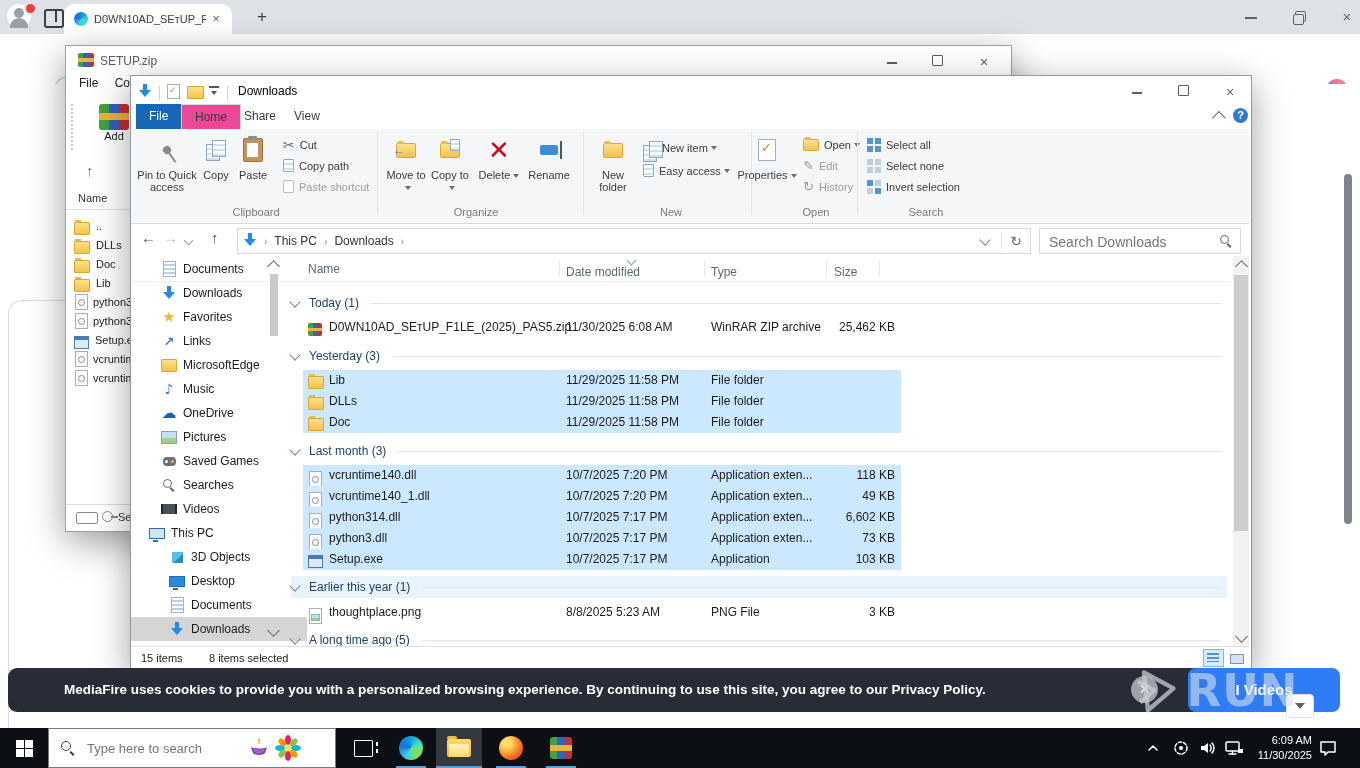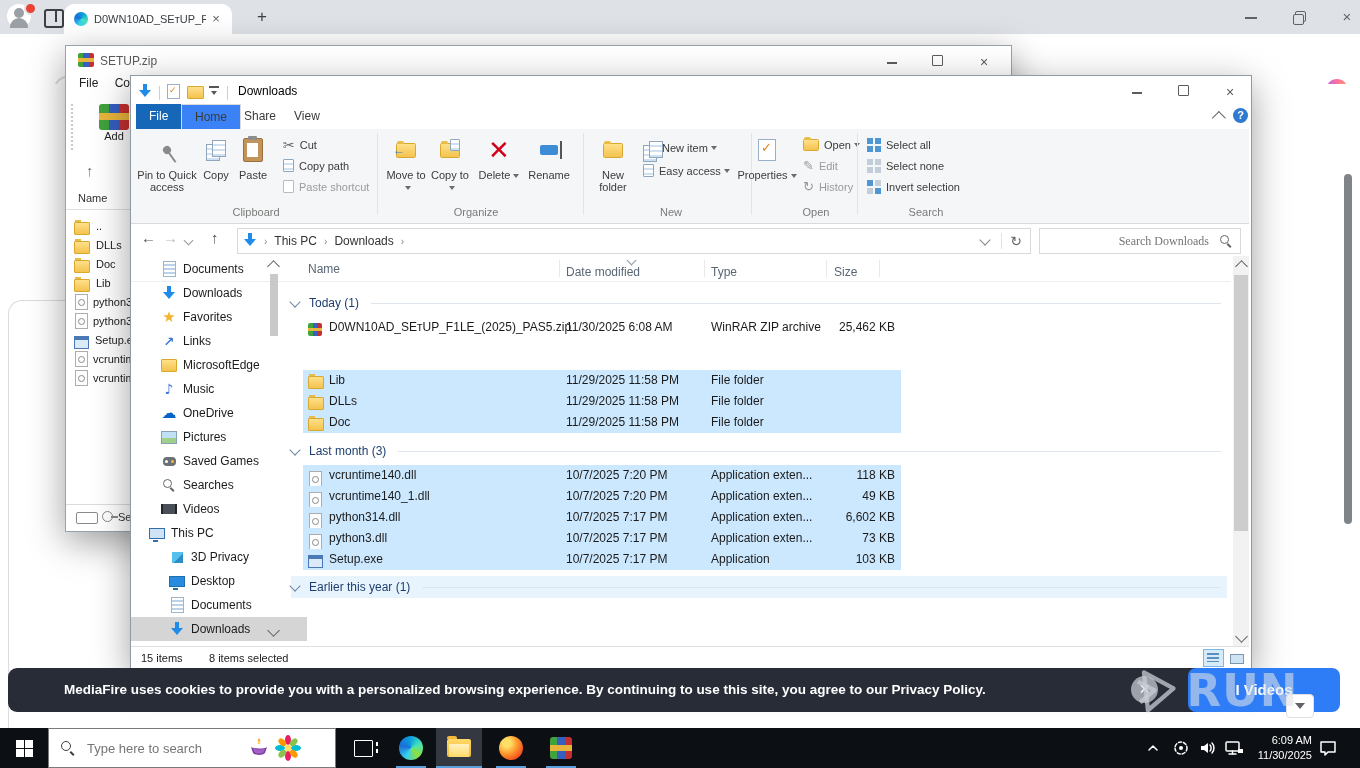--- a/index.html
+++ b/index.html
@@ -63,21 +63,21 @@
   .wr-key{position:absolute;left:36px;top:6px;width:9px;height:9px;border:1.6px solid #8a8a8a;border-radius:50%;}
   .wr-key:after{content:"";position:absolute;left:8px;top:4px;width:7px;height:1.8px;background:#8a8a8a;}
   .wr-se{position:absolute;left:52px;top:6px;}
   
   #explorer{left:130px;top:75px;width:1120px;height:592px;border:1px solid #8f9aa5;}
   .qat-sep{position:absolute;top:10px;width:1px;height:14px;background:#cfcfcf;}
   .ex-title{position:absolute;left:107px;top:8px;font-size:12px;color:#000;}
   .rtabs{position:absolute;left:0;top:28px;width:100%;height:25px;background:#fff;font-size:12px;}
   .rtab{position:absolute;top:0;height:25px;line-height:25px;padding:0 13px;color:#3b3b3b;}
   .rtab.file{background:#1667b8;color:#fff;}
-  .rtab.on{background:#3b82f6;border:1px solid #dadada;border-bottom:none;}
+  .rtab.on{background:#ec4899;border:1px solid #dadada;border-bottom:none;}
   #ribbon{position:absolute;left:0;top:53px;width:1118px;height:94px;background:#f5f6f7;border-bottom:1px solid #dadada;}
   .rbb{position:absolute;top:4px;width:52px;text-align:center;font-size:11px;line-height:12px;color:#3b3b3b;}
   .rbb .ric{display:flex;align-items:center;justify-content:center;height:34px;margin-bottom:2px;}
   .rsm{position:absolute;height:19px;display:flex;align-items:center;font-size:11px;color:#3b3b3b;white-space:nowrap;}
   .rsm .mi{margin-right:5px;display:inline-flex;}
   .dis{color:#9b9b9b!important;}
   .rgl{position:absolute;top:77px;font-size:11px;color:#7a7a7a;text-align:center;}
   .rsep{position:absolute;top:4px;height:82px;width:1px;background:#e2e4e6;}
   .dar{display:inline-block;width:0;height:0;border-left:3.5px solid transparent;border-right:3.5px solid transparent;border-top:4px solid #6b6b6b;margin-left:3px;vertical-align:middle;}
   
@@ -119,21 +119,21 @@
   
   #addr{position:absolute;left:0;top:148px;width:1118px;height:32px;background:#fff;}
   .navb{position:absolute;top:5px;font-size:15px;color:#777;}
   .crumbbox{position:absolute;left:106px;top:4px;width:792px;height:24px;border:1px solid #d9d9d9;display:flex;align-items:center;font-size:12px;color:#333;}
   .bluearr{position:relative;width:14px;height:15px;}
   .bluearr:before{content:"";position:absolute;left:5px;top:1px;width:4px;height:6px;background:#1e8ce8;}
   .bluearr:after{content:"";position:absolute;left:1px;top:7px;border-left:6px solid transparent;border-right:6px solid transparent;border-top:7px solid #1e8ce8;}
   .crumbsep{color:#888;margin:0 7px;font-size:10px;}
   .addr-tools{position:absolute;right:0;top:0;height:22px;display:flex;align-items:center;}
   .srchbox{position:absolute;left:908px;top:4px;width:200px;height:24px;border:1px solid #d9d9d9;}
-  .srchbox input{border:none;outline:none;width:160px;margin:4px 0 0 7px;font-size:12px;color:#555;font-family:Liberation Serif, serif;background:transparent;text-align:right;}
+  .srchbox input{border:none;outline:none;width:160px;margin:4px 0 0 7px;font-size:14px;color:#555;font-family:Liberation Sans, sans-serif;background:transparent;}
   .mag{position:relative;width:12px;height:12px;}
   .mag:before{content:"";position:absolute;left:0;top:0;width:7px;height:7px;border:1.6px solid #666;border-radius:50%;}
   .mag:after{content:"";position:absolute;left:8px;top:8px;width:5px;height:1.6px;background:#666;transform:rotate(45deg);transform-origin:0 0;}
   
   #cols{position:absolute;left:0;top:180px;width:1100px;height:25px;border-bottom:1px solid #eee;font-size:12px;color:#5a6675;}
   .colsep{position:absolute;top:4px;width:1px;height:17px;background:#e8e8e8;}
   .sortchev{position:absolute;left:497px;top:1px;width:6px;height:6px;border-right:1.4px solid #8a97a5;border-bottom:1.4px solid #8a97a5;transform:rotate(45deg);}
   .ghdr{position:absolute;left:160px;width:936px;height:22px;color:#1d3e6e;font-size:12px;display:flex;align-items:center;}
   .ghdr .chev{width:7px;height:7px;border-right:1.5px solid #6f87a5;border-bottom:1.5px solid #6f87a5;transform:rotate(45deg);margin-top:-3px;}
   .ghdr .lbl{margin-left:10px;}
@@ -640,21 +640,21 @@
     <div class="sbi" style="top:445px;padding-left:18px">
         <span class="si">
           <span class="si-pc"></span>
         </span>
         <span>This PC</span>
       </div>
     <div class="sbi" style="top:469px;padding-left:38px">
         <span class="si">
           <span class="si-cube"></span>
         </span>
-        <span>3D Privacy</span>
+        <span>3D Objects</span>
       </div>
     <div class="sbi" style="top:493px;padding-left:38px">
         <span class="si">
           <span class="si-desk"></span>
         </span>
         <span>Desktop</span>
       </div>
     <div class="sbi" style="top:517px;padding-left:38px">
         <span class="si">
           <span class="si-page"></span>
@@ -679,20 +679,25 @@
     <div class="frow" style="top:241px">
         <span class="fic">
           <span class="fi-zip"></span>
         </span>
         <span class="cn">D0WN10AD_SEᴛUP_F1LE_(2025)_PAS5.zip</span>
         <span class="cd">11/30/2025 6:08 AM</span>
         <span class="ct">WinRAR ZIP archive</span>
         <span class="cs">25,462 KB</span>
       </div>
 
+    <div class="ghdr" style="top:269px">
+        <span class="chev"></span>
+        <span class="lbl">Yesterday (3)</span>
+        <span class="gline"></span>
+      </div>
     <div class="frow sel" style="top:294px">
         <span class="fic">
           <span class="fi-folder"></span>
         </span>
         <span class="cn">Lib</span>
         <span class="cd">11/29/2025 11:58 PM</span>
         <span class="ct">File folder</span>
       </div>
     <div class="frow sel" style="top:315px">
         <span class="fic">
@@ -758,20 +763,34 @@
         </span>
         <span class="cn">Setup.exe</span>
         <span class="cd">10/7/2025 7:17 PM</span>
         <span class="ct">Application</span>
         <span class="cs">103 KB</span>
       </div>
 
     <div class="ghdr ghl" style="top:500px">
         <span class="chev"></span>
         <span class="lbl">Earlier this year (1)</span>
+        <span class="gline"></span>
+      </div>
+    <div class="frow" style="top:526px">
+        <span class="fic">
+          <span class="fi-png"></span>
+        </span>
+        <span class="cn">thoughtplace.png</span>
+        <span class="cd">8/8/2025 5:23 AM</span>
+        <span class="ct">PNG File</span>
+        <span class="cs">3 KB</span>
+      </div>
+    <div class="ghdr" style="top:553px">
+        <span class="chev"></span>
+        <span class="lbl">A long time ago (5)</span>
         <span class="gline"></span>
       </div>
 
     <div class="exsb">
       <div class="sbchev" style="top:6px;transform:rotate(-135deg)"></div>
       <div class="thumb"></div>
       <div class="sbchev" style="top:376px;transform:rotate(45deg)"></div>
     </div>
 
     <div id="exstatus">

